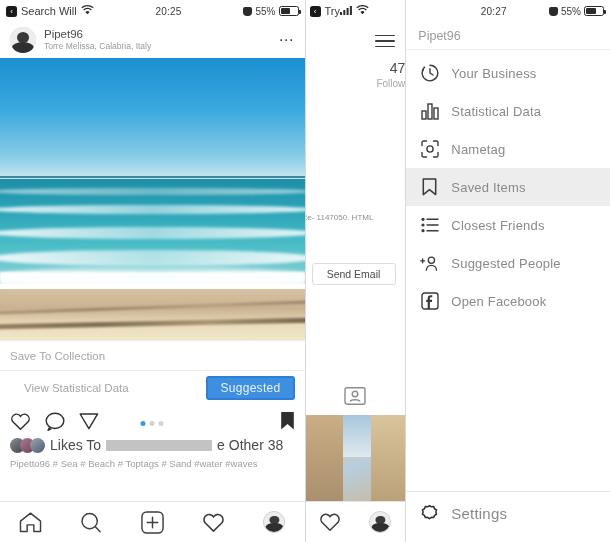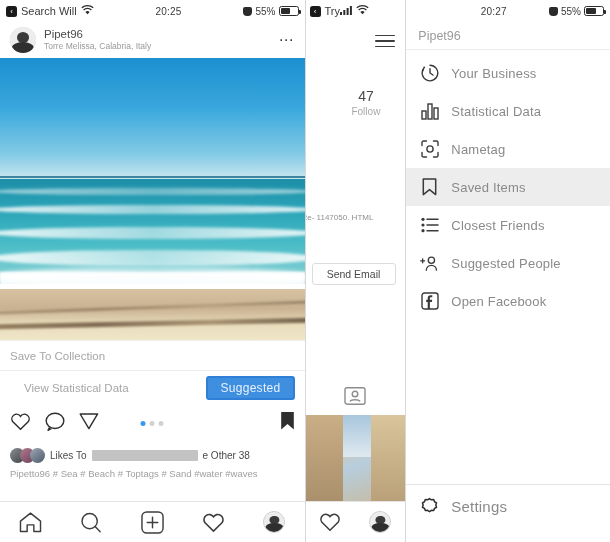--- a/index.html
+++ b/index.html
@@ -85,21 +85,21 @@
           font-size:12px;padding:3px 12px;letter-spacing:.3px;
           font-family:"Liberation Sans",sans-serif;}
 
   
   .eng{padding:7px 10px 0 10px;}
   .eng-icons{display:flex;align-items:center;gap:14px;position:relative;}
   .eng-icons .spacer{flex:1;}
   .pager{display:flex;gap:4px;position:absolute;left:50%;transform:translateX(-50%);}
   .pg{width:5px;height:5px;border-radius:50%;background:#d2d2d2;}
   .pg.on{background:#3897f0;}
-  .likes{display:flex;align-items:center;gap:5px;margin-top:13px;font-size:10px;color:#4a4a4a;}
+  .likes{display:flex;align-items:center;gap:5px;margin-top:2px;font-size:14px;color:#4a4a4a;}
   .mini-av{width:15px;height:15px;border-radius:50%;flex:0 0 auto;}
   .mini-av.a{background:linear-gradient(140deg,#8a8f93,#3f4346);}
   .mini-av.b{background:linear-gradient(140deg,#b07d8f,#6d3f59);}
   .mini-av.c{background:linear-gradient(140deg,#9fa8b5,#4c5a6b);}
   .av-stack{display:flex;}
   .av-stack .mini-av:not(:first-child){margin-left:-5px;}
   .redact{display:inline-block;width:106px;height:11px;background:#c3c3c3;border-radius:1px;}
   .caption{margin-top:5px;font-size:9.5px;color:#a0a0a0;white-space:nowrap;overflow:hidden;}
 
   
@@ -109,21 +109,21 @@
   .tab-ic{color:#3d3d3d;display:flex;align-items:center;justify-content:center;}
   .tab-av{width:22px;height:22px;border-radius:50%;overflow:hidden;position:relative;background:#e7e7e7;
           border:1px solid #cfcfcf;box-sizing:border-box;}
 
   
   .p2 .statusbar{padding:0 4px;}
   .p2-nav{height:38px;display:flex;align-items:center;justify-content:flex-end;padding:0 10px;
           box-sizing:border-box;}
   .burger{width:20px;display:flex;flex-direction:column;gap:4px;}
   .burger span{height:1.6px;background:#3d3d3d;border-radius:1px;display:block;}
-  .p2-stat{margin-top:28px;text-align:center;padding-left:21px;}
+  .p2-stat{text-align:right;padding-left:21px;}
   .p2-num{font-size:14px;color:#4a4a4a;}
   .p2-lbl{font-size:10px;color:#a8a8a8;margin-top:2px;}
   .p2-html{position:absolute;left:-4px;top:213px;font-size:8px;color:#8f8f8f;white-space:nowrap;}
   .p2-email{position:absolute;left:6px;top:263px;width:84px;height:22px;border:1px solid #dcdcdc;
             border-radius:3px;background:#fff;display:flex;align-items:center;justify-content:center;
             font-size:10.5px;color:#4a4a4a;box-sizing:border-box;}
   .p2-story{position:absolute;left:50%;transform:translateX(-50%);top:296px;text-align:center;}
   .story-ring{width:52px;height:52px;border-radius:50%;border:1px solid #dadada;padding:2px;
               box-sizing:border-box;overflow:hidden;}
   .story-img{width:100%;height:100%;border-radius:50%;
@@ -143,21 +143,21 @@
 
   
   .p3-head{height:28px;display:flex;align-items:center;padding:0 12px;box-sizing:border-box;
            font-size:12.5px;color:#9b9b9b;border-bottom:1px solid #ededed;}
   .menu{padding-top:4px;}
   .menu-item{height:38px;display:flex;align-items:center;gap:12px;padding:0 14px;box-sizing:border-box;}
   .menu-item.sel{background:#ededed;}
   .mi-ic{width:19px;height:19px;display:flex;align-items:center;justify-content:center;
          color:#3a3a3a;flex:0 0 auto;}
   .mi-lbl{font-size:13px;color:#8a8a8a;letter-spacing:.2px;}
-  .p3-settings{position:absolute;left:0;right:0;bottom:14px;height:44px;border-top:1px solid #e3e3e3;
+  .p3-settings{position:absolute;left:0;right:0;bottom:7px;height:44px;border-top:1px solid #e3e3e3;
                display:flex;align-items:center;gap:12px;padding:0 14px;box-sizing:border-box;background:#fff;}
   .p3-settings .mi-lbl{font-size:15px;color:#8a8a8a;}
 </style>
 </head>
 <body>
 
 <div class="screens">
 
   <div class="panel p1">
 

